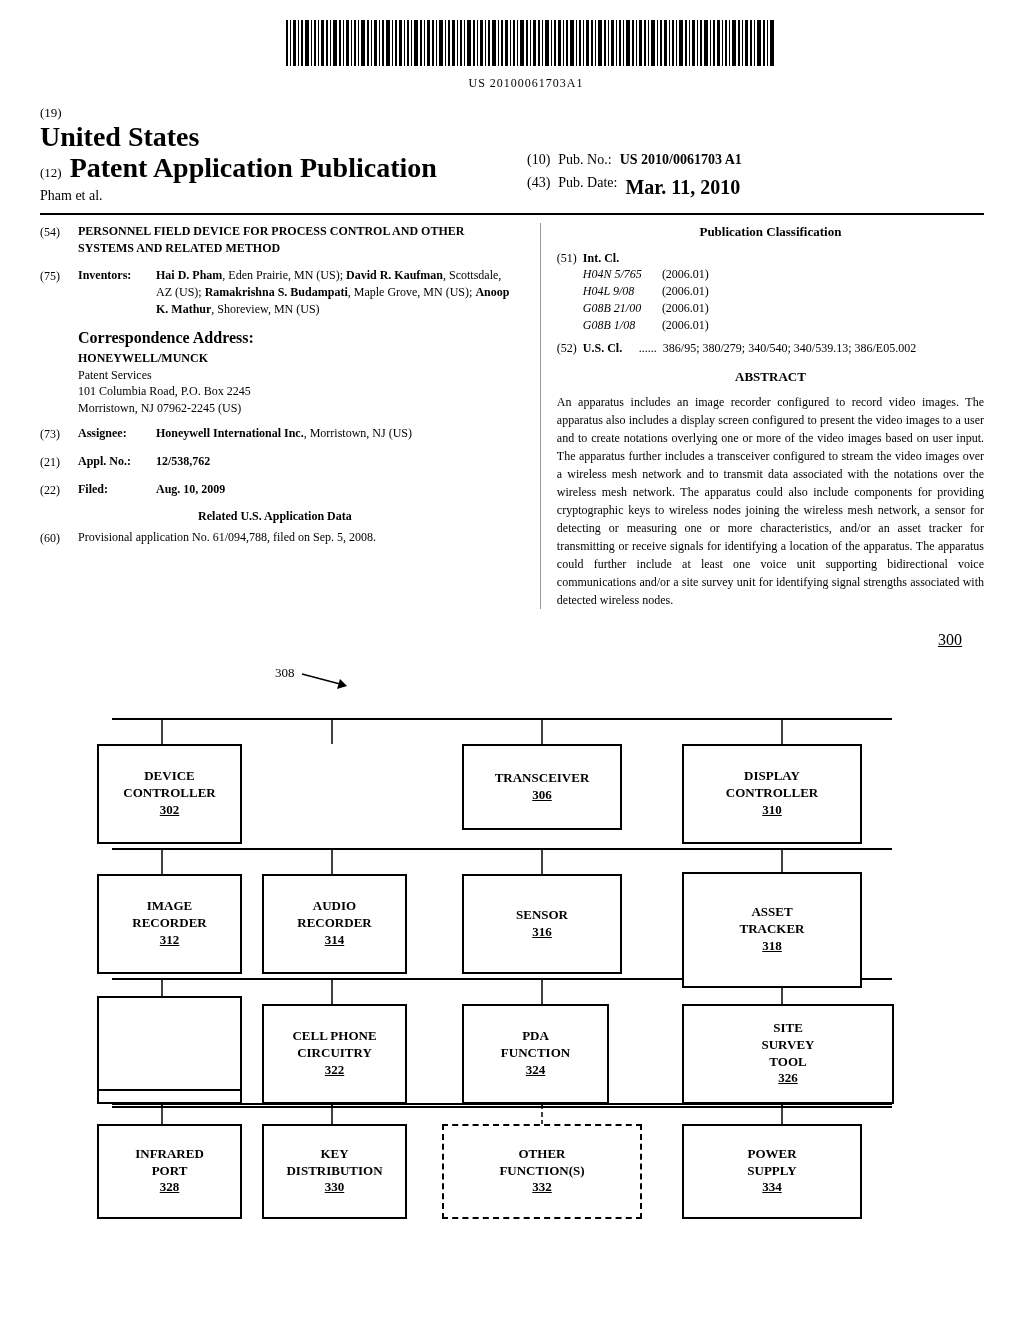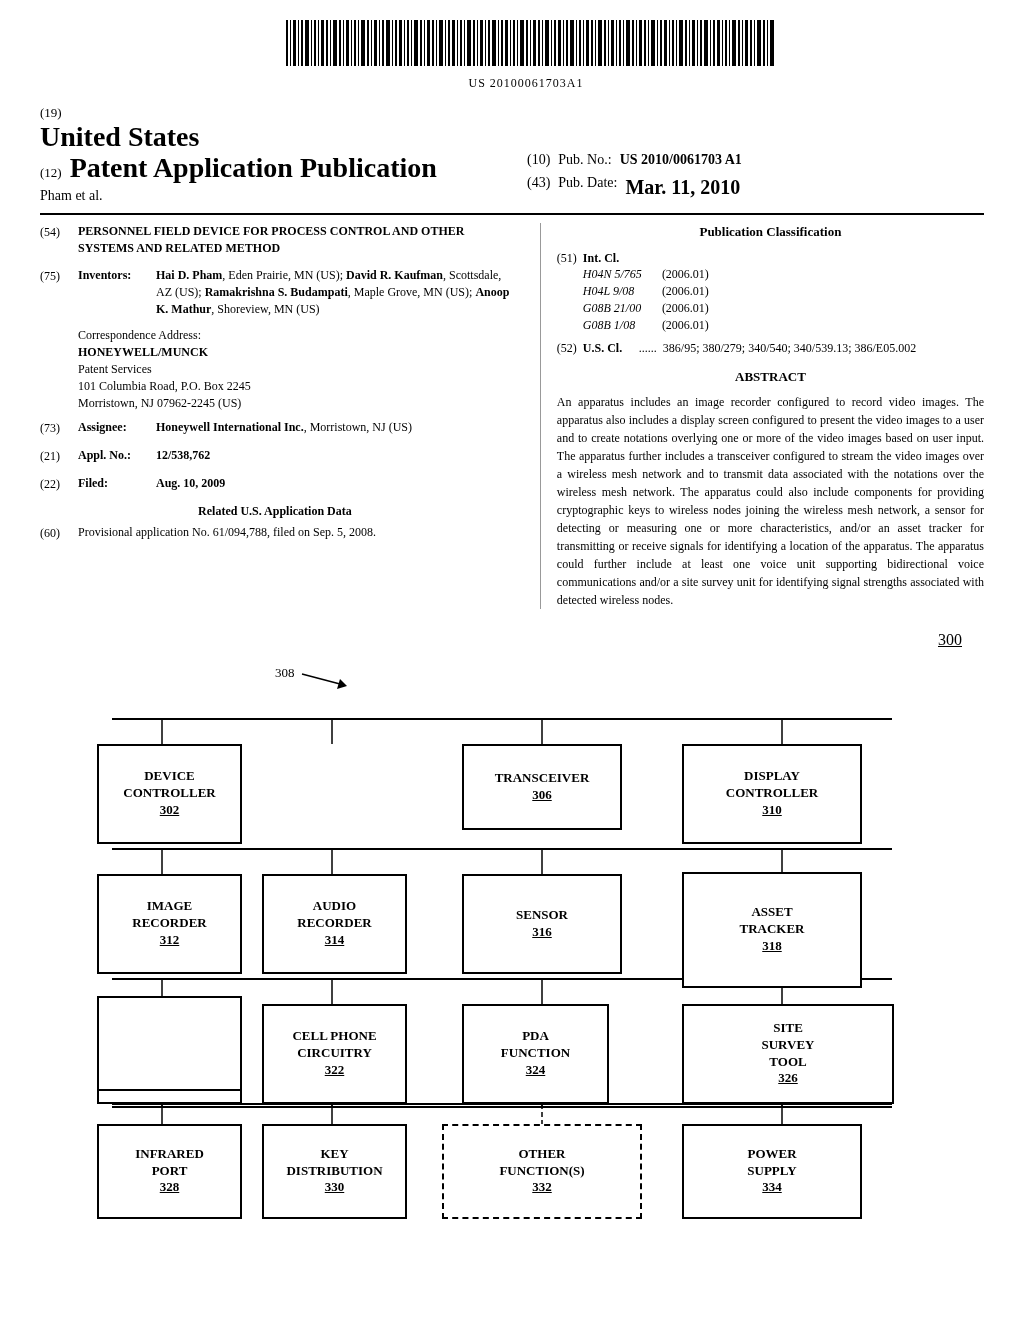--- a/index.html
+++ b/index.html
@@ -345,21 +345,21 @@
       <span class="field-number">(75)</span>
       <span class="field-label">Inventors:</span>
       <div class="field-content">
         <span>
           <b>Hai D. Pham</b>, Eden Prairie, MN (US); <b>David R. Kaufman</b>, Scottsdale, AZ (US); <b>Ramakrishna S. Budampati</b>, Maple Grove, MN (US); <b>Anoop K. Mathur</b>, Shoreview, MN (US)
         </span>
       </div>
     </div>
 
     <div class="correspondence-section" style="margin-left: 38px;">
-      <div style="font-size:12px; font-weight:normal;">Correspondence Address:</div>
+      <div style="font-size:16px; font-weight:bold;">Correspondence Address:</div>
       <div style="font-size:12px;">
         <b>HONEYWELL/MUNCK</b><br>
         Patent Services<br>
         101 Columbia Road, P.O. Box 2245<br>
         Morristown, NJ 07962-2245 (US)
       </div>
     </div>
 
     <div class="field-section">
       <span class="field-number">(73)</span>

